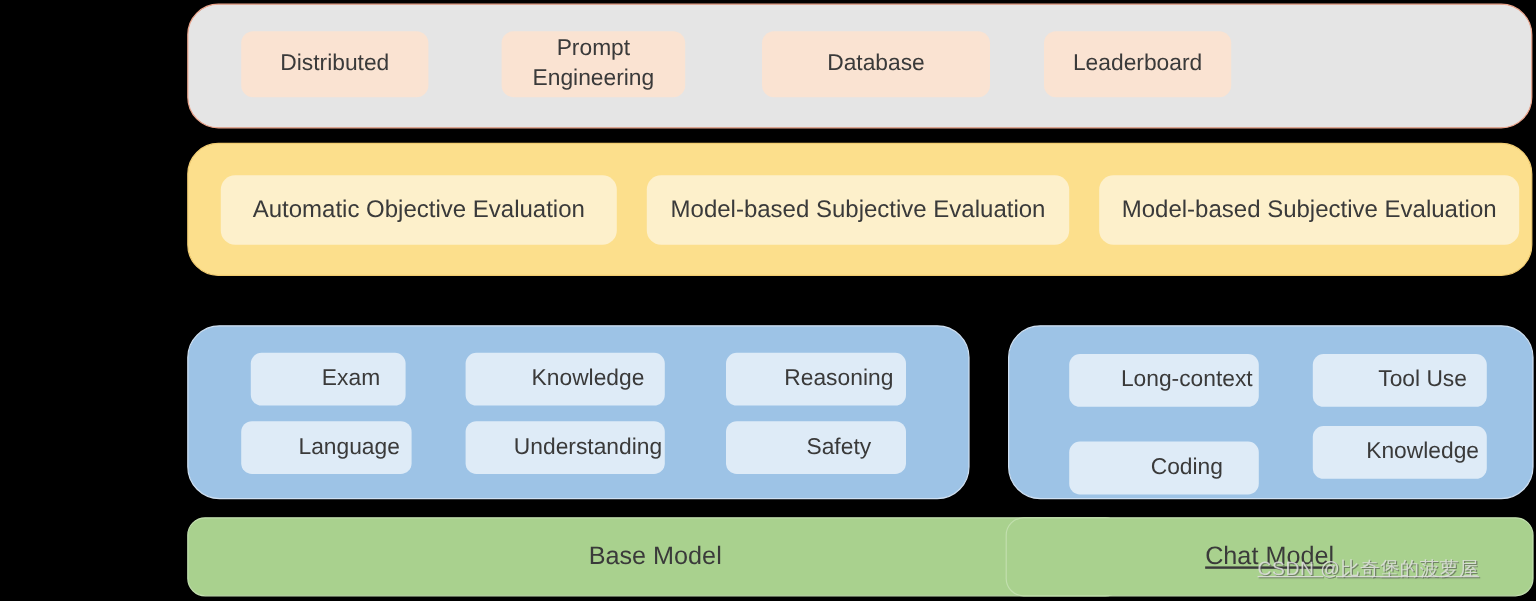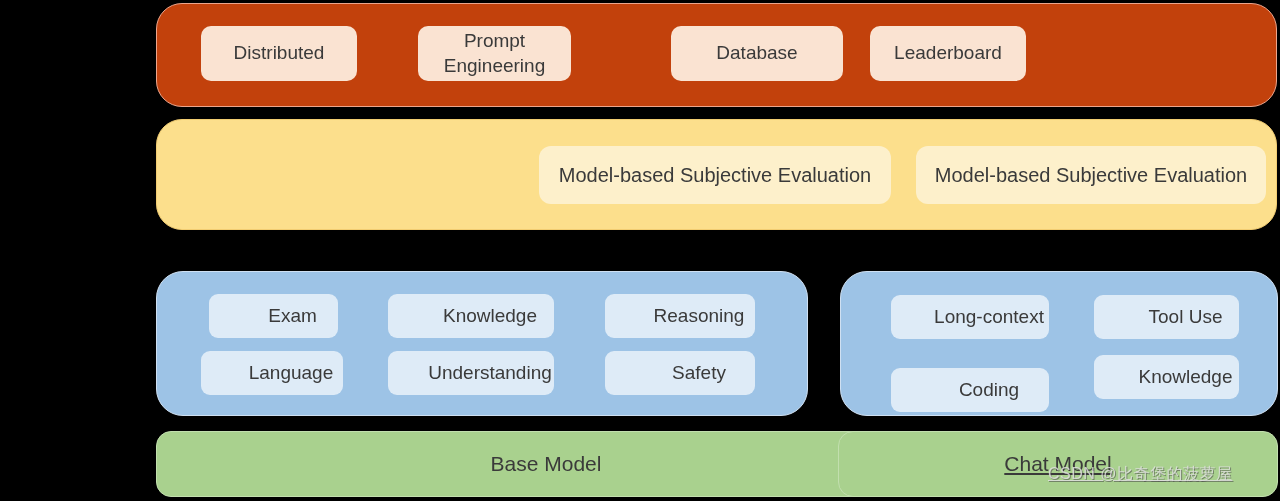--- a/index.html
+++ b/index.html
@@ -7,21 +7,21 @@
     width:1280px;height:501px;
     background:#000;
     position:relative;
     overflow:hidden;
     font-family:"Liberation Sans","DejaVu Sans",sans-serif;
     color:#3a3a3a;
   }
   .layer{position:absolute;box-sizing:border-box;}
   
   .container{border-radius:26px;}
-  .salmon{background:#c2410c;border:1px solid #eda58c;}
+  .salmon{background:#e5e5e5;border:1px solid #eda58c;}
   .yellow{background:#fcdf8c;border:1px solid #f2cd72;}
   .blue{background:#9dc3e6;border:1px solid #cfe0f2;border-radius:27px;}
   .green{background:#a9d18e;border:1px solid #c2dfae;border-radius:15px;
          display:flex;align-items:center;justify-content:center;
          font-size:21px;}
   
   .pill{
     position:absolute;box-sizing:border-box;
     display:flex;align-items:center;justify-content:center;
     text-align:center;font-size:19px;line-height:1.3;
@@ -39,25 +39,26 @@
     letter-spacing:0.5px;
     text-decoration:underline;
   }
 </style>
 </head>
 <body>
 
 <div class="layer container salmon" style="left:156px;top:3px;width:1121px;height:104px;">
   <div class="pill" style="left:44px;width:156px;">Distributed</div>
   <div class="pill" style="left:261px;width:153px;">Prompt Engineering</div>
-  <div class="pill" style="left:478px;width:172px;margin-left:36px;">Database</div>
+  <div class="pill" style="left:478px;width:190px;">Database</div>
   <div class="pill" style="left:713px;width:156px;">Leaderboard</div>
 </div>
 
 <div class="layer container yellow" style="left:156px;top:119px;width:1121px;height:111px;">
+  <div class="pill" style="left:27px;width:330px;">Automatic Objective Evaluation</div>
   <div class="pill" style="left:382px;width:352px;">Model-based Subjective Evaluation</div>
   <div class="pill" style="left:759px;width:350px;">Model-based Subjective Evaluation</div>
 </div>
 
 <div class="layer blue" style="left:156px;top:271px;width:652px;height:145px;">
   <div class="pill" style="left:52px;top:22px;width:129px;">Exam</div>
   <div class="pill" style="left:231px;top:22px;width:166px;">Knowledge</div>
   <div class="pill" style="left:448px;top:22px;width:150px;">Reasoning</div>
   <div class="pill" style="left:44px;top:79px;width:142px;">Language</div>
   <div class="pill" style="left:231px;top:79px;width:166px;">Understanding</div>

